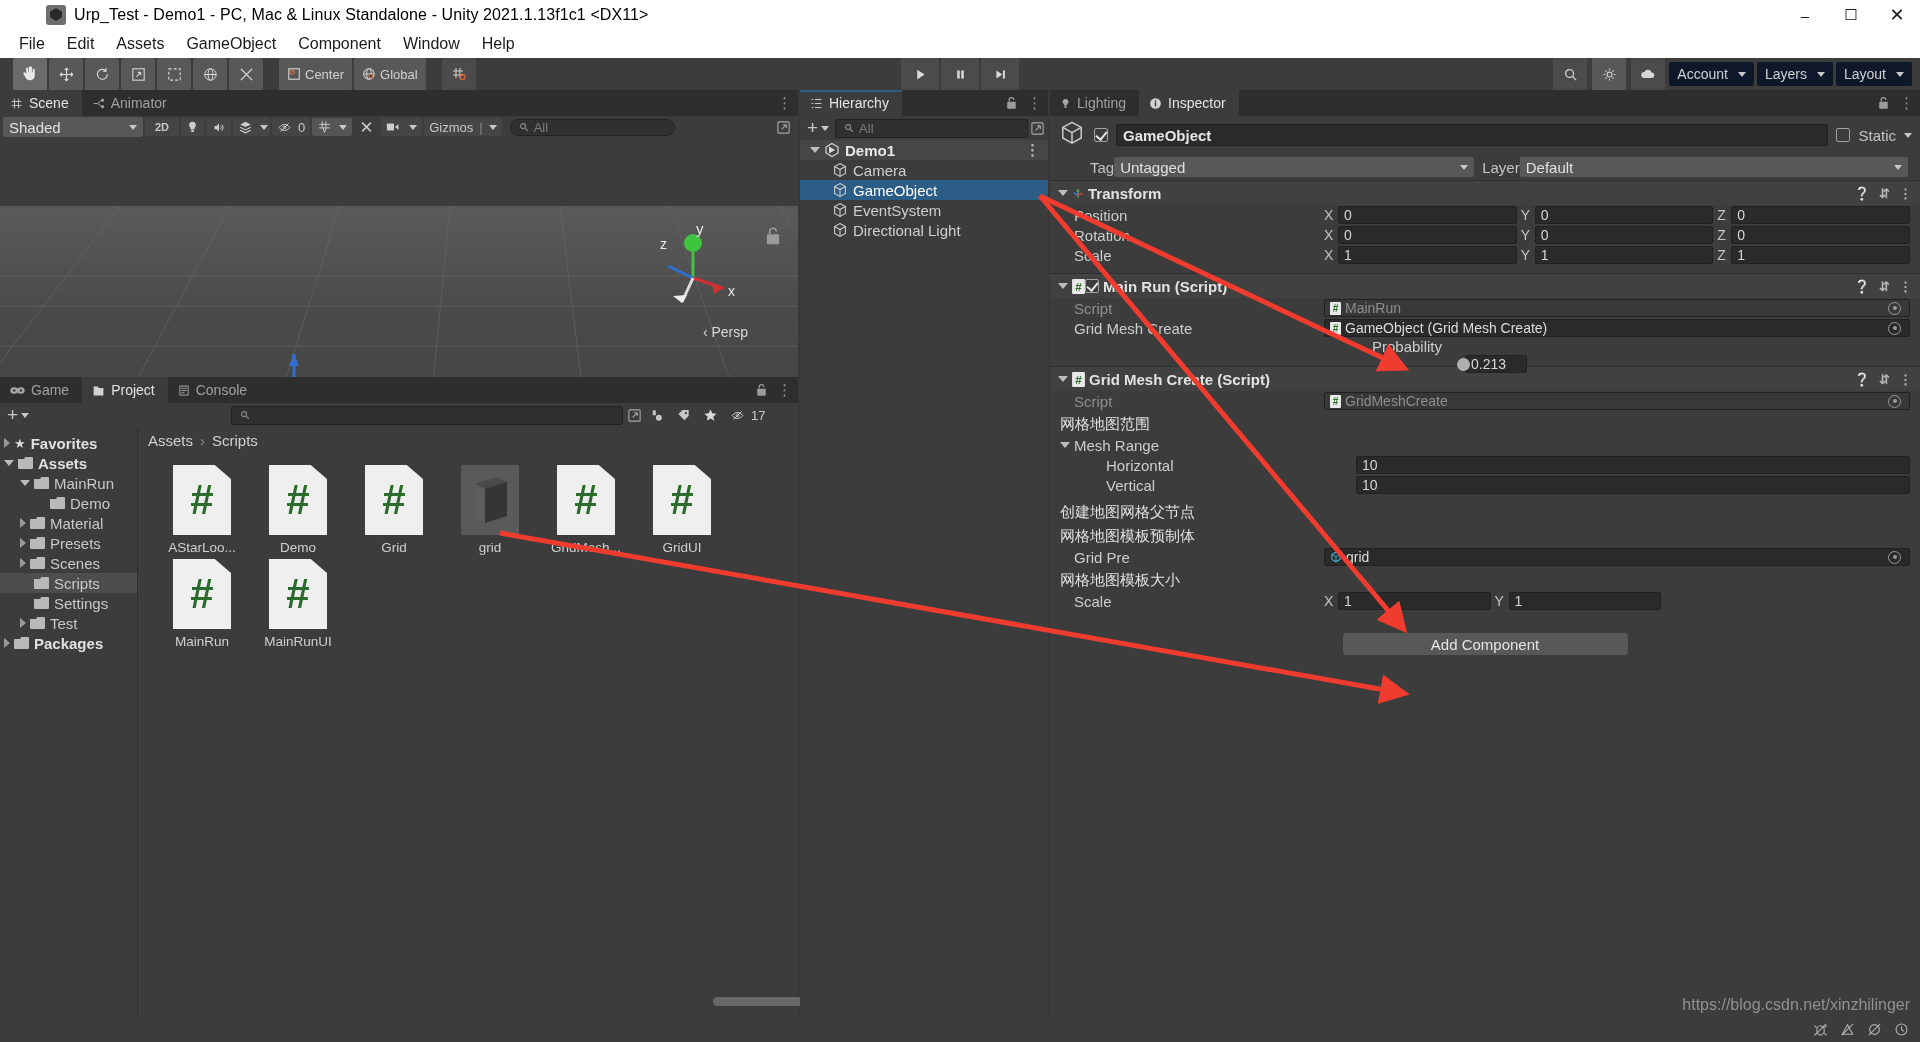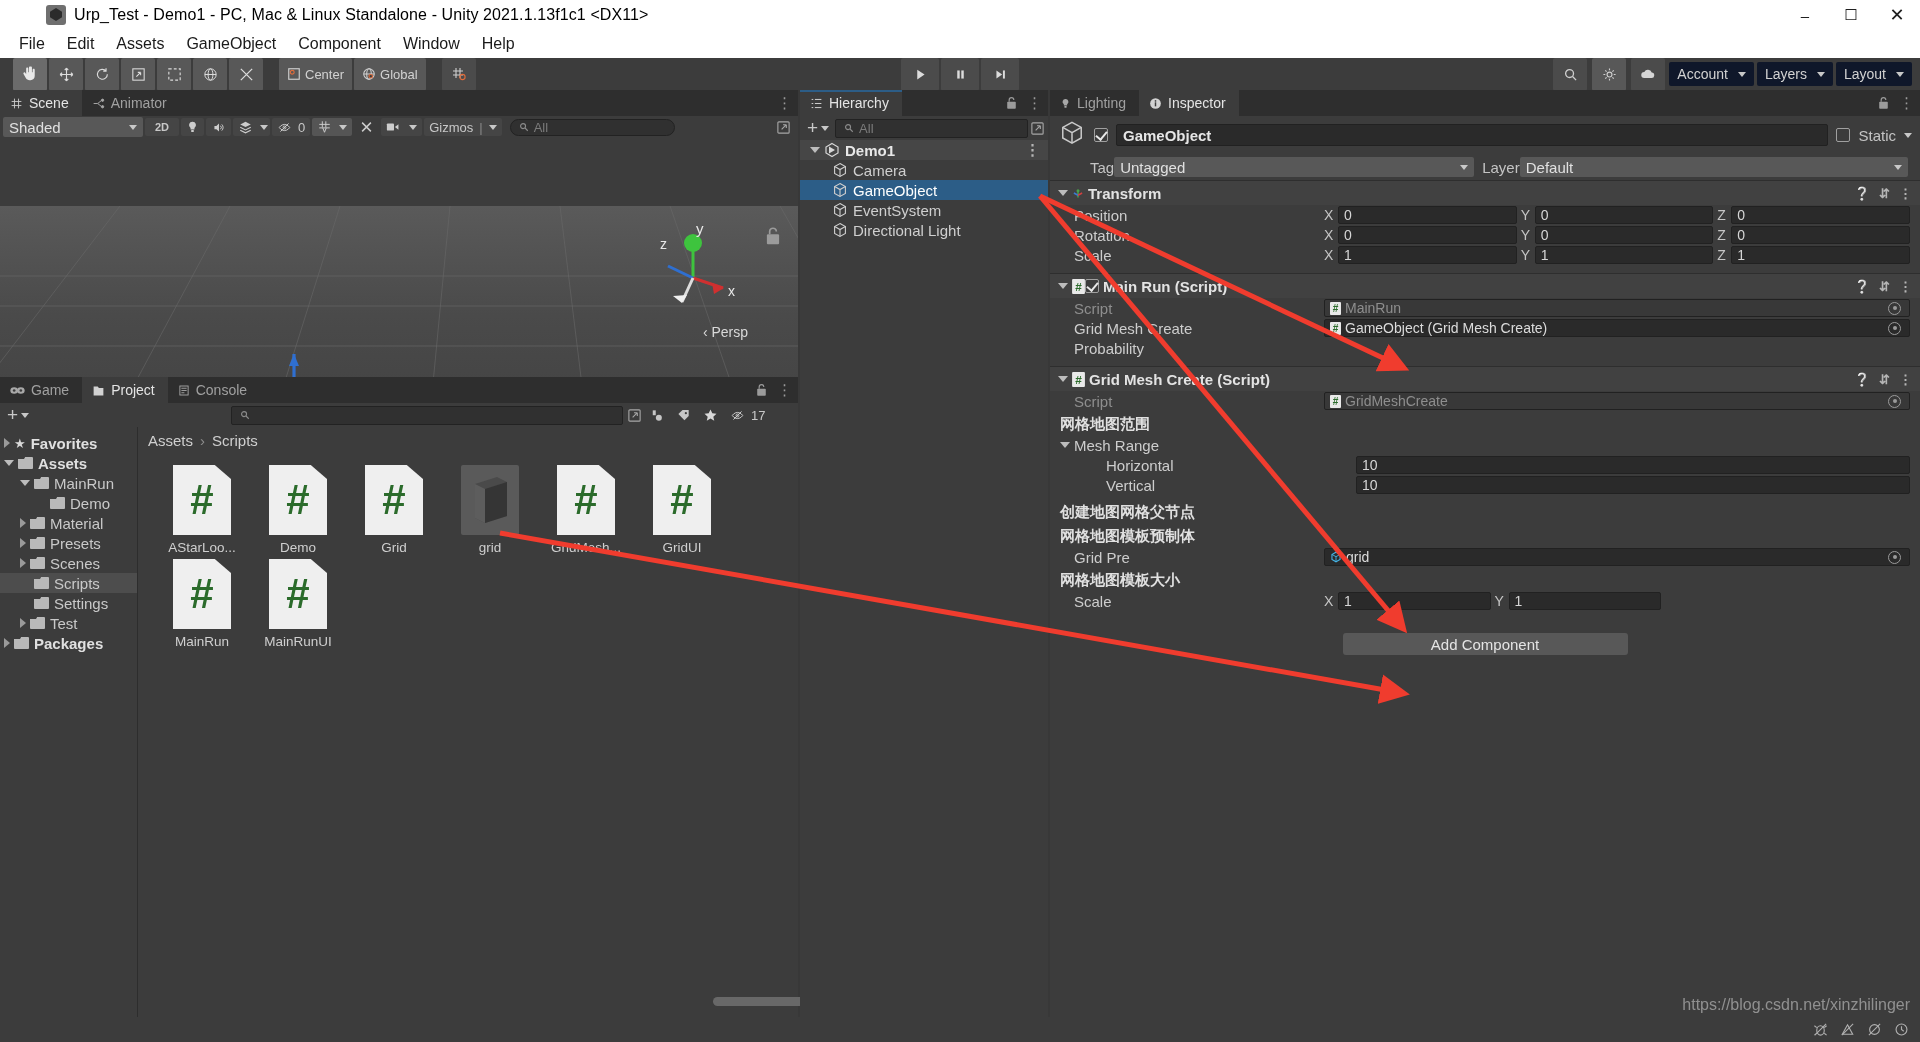--- a/index.html
+++ b/index.html
@@ -112,21 +112,21 @@
   .flabel.dim { color:#8e8e8e; }
   .field { height:18px; background:#2a2a2a; border:1px solid #212121; border-radius:2px;
            display:flex; align-items:center; padding:0 5px; color:#d6d6d6; font-size:14px; }
   .vec { display:flex; align-items:center; gap:4px; flex:1; }
   .vec .axis { color:#c6c6c6; font-size:14px; width:10px; }
   .objfield { flex:1; display:flex; align-items:center; gap:4px; }
   .picker { width:13px;height:13px;border:1.5px solid #9a9a9a;border-radius:50%;position:relative;flex:none;margin-left:auto;margin-right:3px;}
   .picker:after{content:"";position:absolute;left:3.5px;top:3.5px;width:4px;height:4px;background:#9a9a9a;border-radius:50%;}
   .slider-track { flex:1; height:3px; background:#6a6a6a; border-radius:2px; position:relative; }
   .slider-knob { position:absolute; top:-5px; width:13px; height:13px; border-radius:50%; background:#b0b0b0; }
-  .cn-lbl { font-weight:bold; color:#e0e0e0; font-size:15px; }
+  .cn-lbl { font-weight:normal; color:#e0e0e0; font-size:15px; }
   .addcomp { width:285px; height:22px; background:#585858; border-radius:3px; color:#e4e4e4;
              display:flex; align-items:center; justify-content:center; font-size:15px; margin:14px auto 0;}
 
   
   .breadcrumb { height:26px; display:flex; align-items:center; gap:7px; padding:0 10px; font-size:15px; color:#cfcfcf; background:#3c3c3c;}
   .tree-row { height:20px; display:flex; align-items:center; font-size:15px; color:#c9c9c9; white-space:nowrap;}
   .tree-row.sel { background:#4d4d4d; }
   .folder { width:15px;height:12px;margin-right:5px;flex:none;background:#b9b9b9;
             clip-path:polygon(0 2px,40% 2px,48% 0,100% 0,100% 100%,0 100%); border-radius:1px;}
   .star { color:#d8d8d8; margin-right:5px; font-size:13px;}
@@ -895,22 +895,30 @@
               <div class="field objfield" style="">
                 <svg width="11" height="13" viewBox="0 0 12 14">
                   <rect x="0" y="0" width="12" height="14" rx="1" fill="#e9e9e9"></rect>
                   <text x="6" y="11" text-anchor="middle" font-size="11" font-weight="bold" fill="#2b6b2b" font-family="Liberation Sans, sans-serif">#</text>
                 </svg>
                 <span style="color:#dcdcdc">GameObject (Grid Mesh Create)</span>
                 <span class="picker"></span>
               </div>
             </div>
           </div>
-          <div class="frow" style="padding-left: 24px;">
+          <div class="frow" style="padding-left: 24px; flex-direction: column;">
             <span class="flabel">Probability</span>
+            <div style="flex:1;display:flex;align-items:center;gap:8px;padding-right:10px">
+              <div class="slider-track">
+                <div class="slider-knob" style="left:21.3%"></div>
+              </div>
+              <div class="field" style="width:62px;justify-content:flex-start">
+                <span>0.213</span>
+              </div>
+            </div>
           </div>
           <div style="height: 8px;"></div>
           <div class="comp-hdr">
             <span class="tri"></span>
             <svg width="13" height="15" viewBox="0 0 12 14">
               <rect x="0" y="0" width="12" height="14" rx="1" fill="#e9e9e9"></rect>
               <text x="6" y="11" text-anchor="middle" font-size="11" font-weight="bold" fill="#2b6b2b" font-family="Liberation Sans, sans-serif">#</text>
             </svg>
             <span style="margin-left:4px">Grid Mesh Create (Script)</span>
             <span class="rt">

